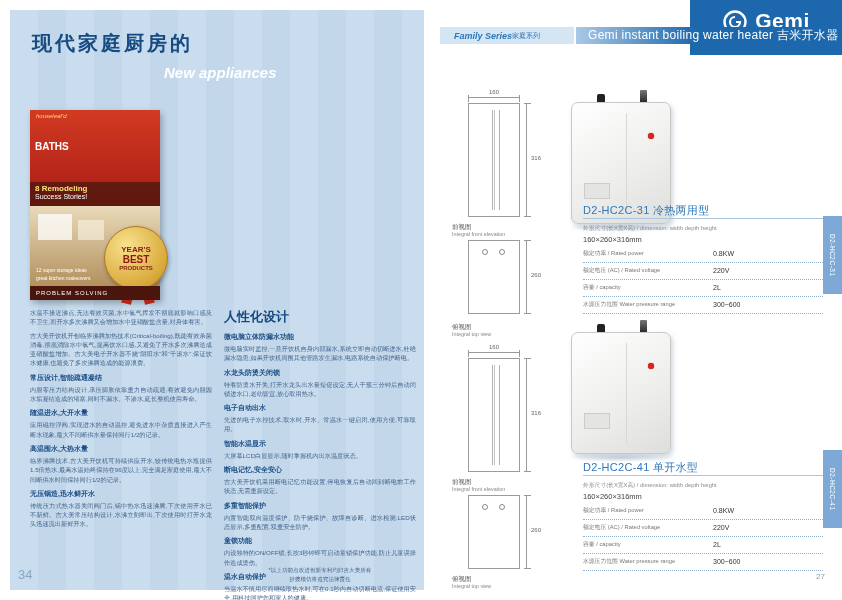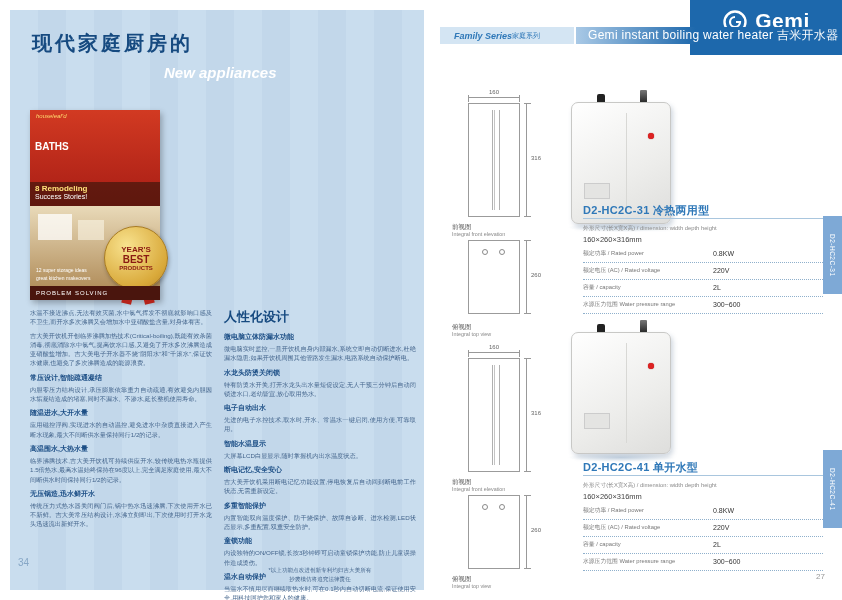--- a/index.html
+++ b/index.html
@@ -49,21 +49,21 @@
 
   
   .col { position:absolute; top:298px; }
   .col-left { left:20px; width:182px; }
   .col-right { left:214px; width:192px; }
   .col-h { font-size:13px; font-weight:bold; color:#164a80; margin-bottom:6px; }
   .p  { font-size:6.2px; color:#44658c; line-height:1.5; text-align:justify; margin-bottom:4px; }
   .sh { font-size:7px; font-weight:bold; color:#1d4f86; margin:5px 0 2px; }
   .footnote { position:absolute; left:214px; top:556px; width:192px; text-align:center;
               font-size:5.6px; color:#44658c; line-height:1.6; }
-  .pn-left { position:absolute; left:8px; bottom:22px; font-size:10px; color:#87a7c6;text-align:right; }
+  .pn-left { position:absolute; left:8px; bottom:8px; font-size:13px; color:#87a7c6;text-align:right; }
 
   
   .logo-block { position:absolute; left:690px; top:0; width:152px; height:55px; background:#1d68ac;
                 display:flex; align-items:flex-start; justify-content:center; gap:7px; padding-top:9px; }
   .logo-text { color:#fff; font-size:21px; font-weight:bold; letter-spacing:.5px; }
   .fam-bar { position:absolute; left:440px; top:27px; width:134px; height:17px; background:#d4e5f3;
              display:flex; align-items:center; padding-left:14px; }
   .fam-en { font-size:9px; font-weight:bold; font-style:italic; color:#2f78b8; }
   .fam-cn { font-size:7px; color:#2f78b8; }
   .banner { position:absolute; left:576px; top:27px; width:266px; height:17px;
@@ -98,21 +98,21 @@
   .fit1 { position:absolute; top:4px; left:32px; width:8px; height:12px; background:#222; border-radius:2px; }
   .fit2 { position:absolute; top:0; right:30px; width:7px; height:16px; background:linear-gradient(#777,#111); border-radius:1px; }
   .body-seam { position:absolute; left:55%; top:10px; bottom:10px; border-left:1px solid #d8d8d5; }
   .red-dot { position:absolute; top:30px; right:16px; width:6px; height:6px; border-radius:50%;
              background:#d22; box-shadow:0 0 1px #900; }
   .plate { position:absolute; bottom:24px; left:12px; width:26px; height:16px; background:#e4e4e2; border:1px solid #ccc; }
   .base-shadow { position:absolute; bottom:0; left:2px; right:2px; height:9px;
                  background:radial-gradient(ellipse at center, rgba(110,145,180,.35), transparent 70%); }
 
   
-  .model-title { position:absolute; left:583px; font-size:11px; font-weight:bold; color:#2f78b8; letter-spacing:.3px; }
+  .model-title { position:absolute; left:583px; font-size:11px; font-weight:normal; color:#2f78b8; letter-spacing:.3px; }
   .model-rule  { position:absolute; left:583px; width:240px; border-top:1px solid #a9c6de; }
   .size-block  { position:absolute; left:583px; width:240px; }
   .size-label  { font-size:5.8px; color:#8a8a8a; }
   .size-value  { font-size:7.5px; color:#444; margin-top:2px; }
   .spec-table  { position:absolute; left:583px; width:240px; }
   .srow { display:flex; align-items:center; border-bottom:1px dotted #8fb0cc; padding:3px 0 4px; }
   .sl { flex:0 0 130px; font-size:5.8px; color:#777; }
   .sv { flex:1; font-size:7px; color:#333; }
 
   

